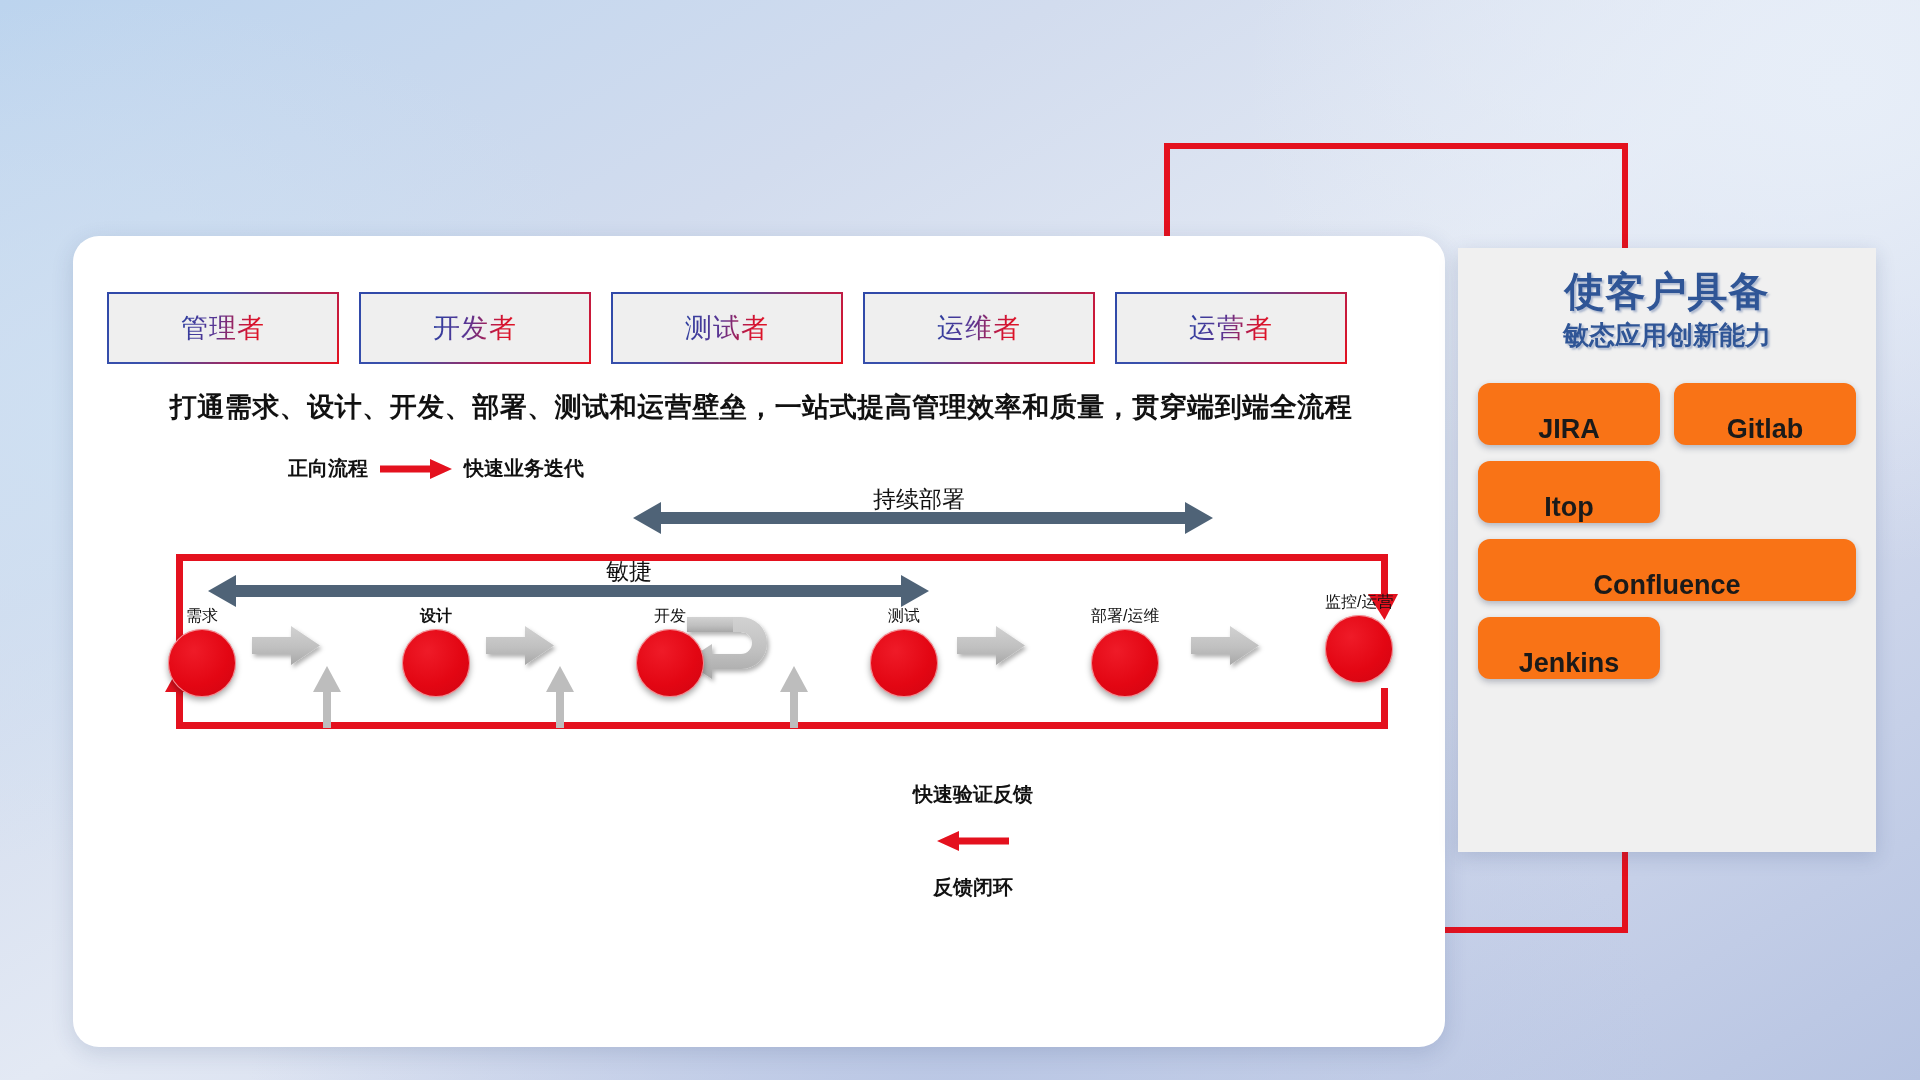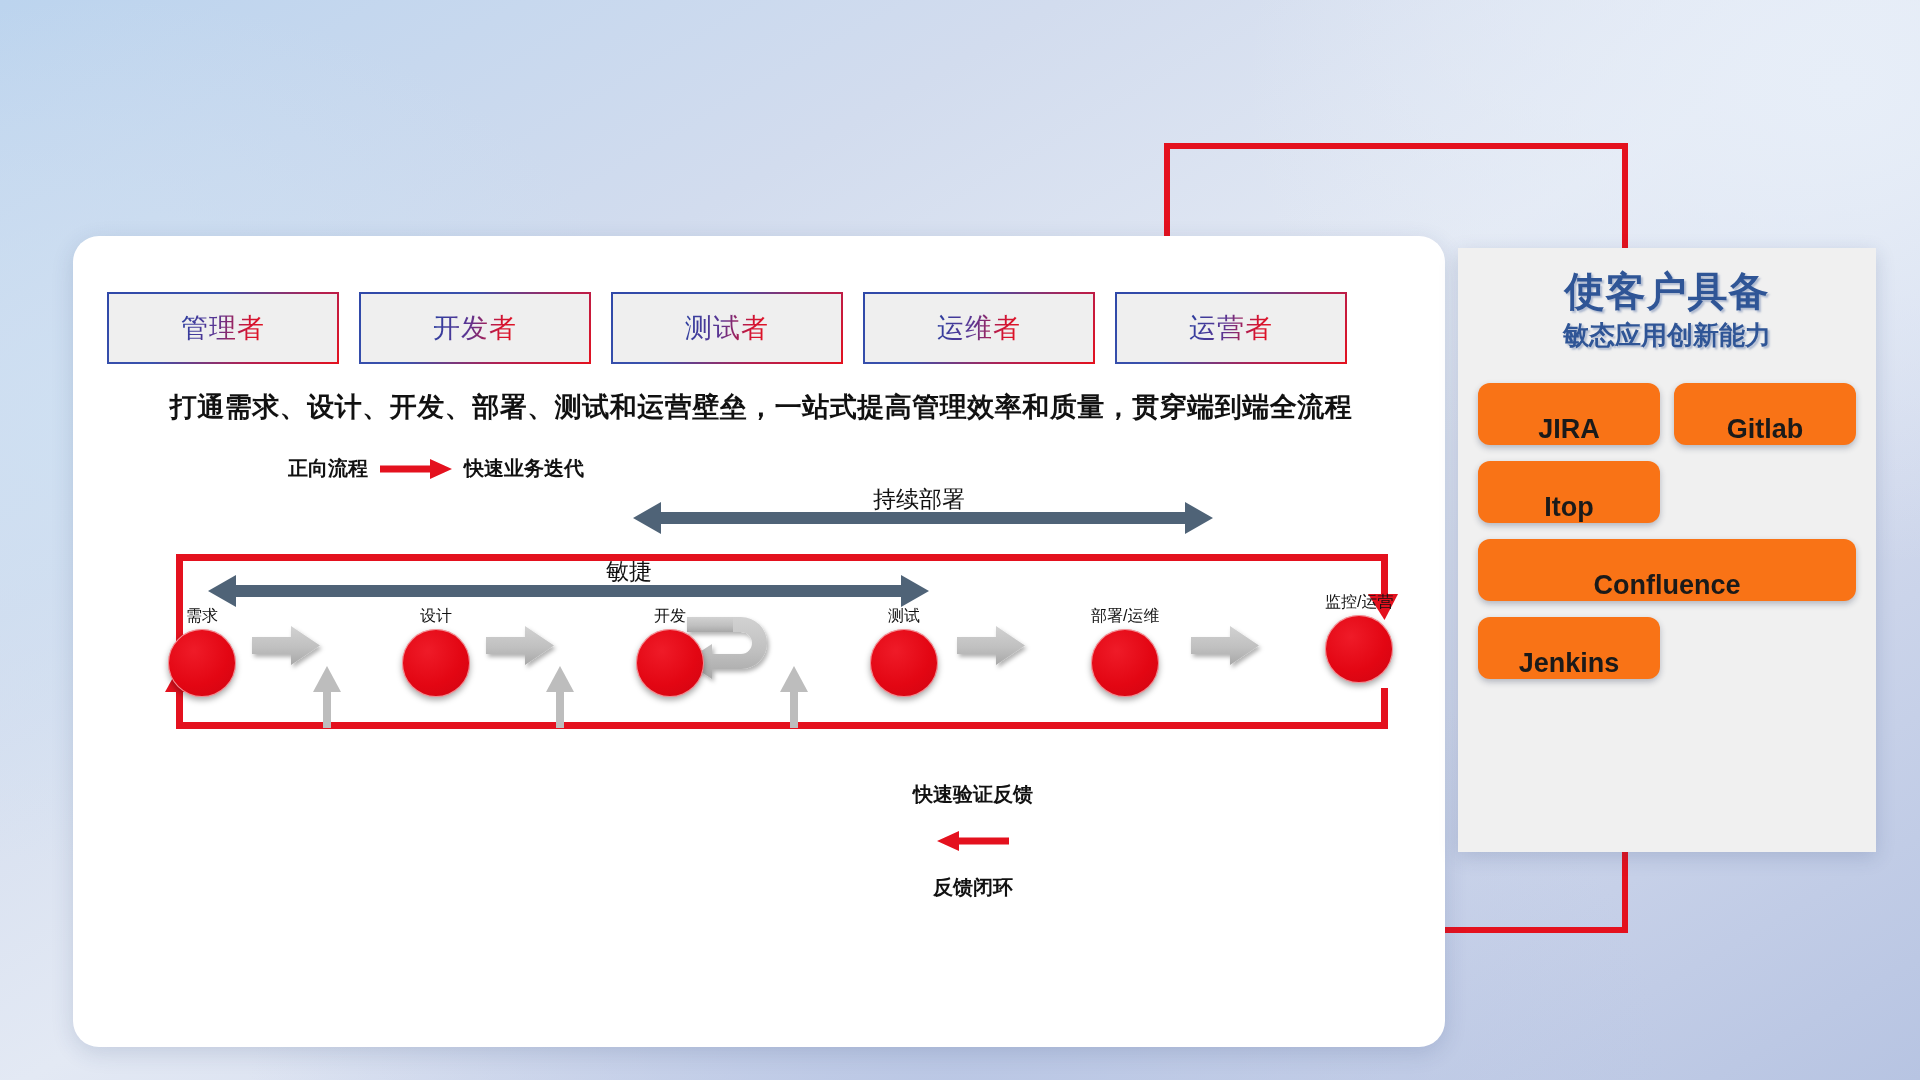--- a/index.html
+++ b/index.html
@@ -225,21 +225,21 @@
       <path d="M614 381 H668 A26 26 0 0 1 668 433 H639 V443 L612 425.5 L639 408 V418 H668 A11 11 0 0 0 668 396 H614 Z"></path>
       <path d="M614 381 H660 V396 H614 Z"></path>
     </g>
   </svg>
 
   <div class="stage-row">
     <div class="stage" style="left:95px; top:370px;">
       <span class="stage-label">需求</span>
       <span class="stage-dot"></span>
     </div>
-    <div class="stage" style="left:329px; top:370px;">
+    <div class="stage" style="left:329px; top:370px;font-weight:bold;">
       <span class="stage-label">设计</span>
       <span class="stage-dot"></span>
     </div>
     <div class="stage" style="left:563px; top:370px;">
       <span class="stage-label">开发</span>
       <span class="stage-dot"></span>
     </div>
     <div class="stage" style="left:797px; top:370px;">
       <span class="stage-label">测试</span>
       <span class="stage-dot"></span>

